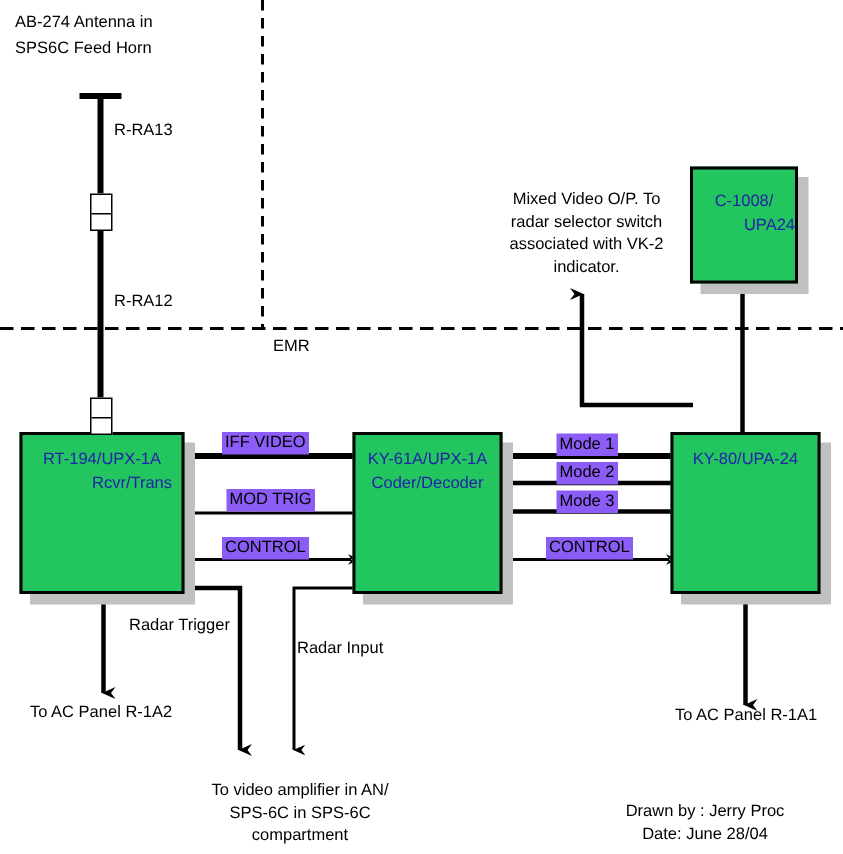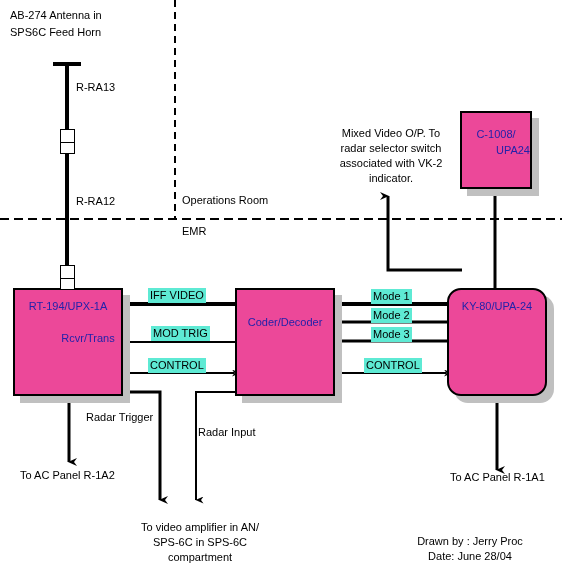--- a/index.html
+++ b/index.html
@@ -29,21 +29,21 @@
     font-family: "Liberation Sans", sans-serif;
     font-size: 11px;
     color: #000000;
     line-height: 15px;
     white-space: pre;
   }
   .lbl.center { text-align: center; }
 
   .eqbox {
     position: absolute;
-    background: #ec4899;
+    background: #22c55e;
     border: 2px solid #000000;
     box-sizing: border-box;
     box-shadow: 7px 7px 0 0 #c0c0c0;
     z-index: 3;
   }
   .eqbox .eqlabel {
     position: absolute;
     left: 0;
     right: 0;
     text-align: center;
@@ -60,21 +60,21 @@
     box-sizing: border-box;
     z-index: 4;
   }
   .connector .divider {
     position: absolute;
     left: 0;
     right: 0;
     height: 0;
     border-top: 1px solid #000000;
   }
-  .line-lbl { z-index: 5; background: #5eead4; padding: 0 2px; }
+  .line-lbl { z-index: 5; background: #8b5cf6; padding: 0 2px; }
 </style>
 </head>
 <body>
 
 <div id="diagram-root">
 
   <svg class="svg-layer" viewBox="0 0 562 569" xmlns="http://www.w3.org/2000/svg">
     <defs>
       <marker id="arrowFat" markerWidth="10" markerHeight="10" refX="4" refY="8" orient="auto" markerUnits="userSpaceOnUse">
         <path d="M0,0 L4,9 L8,0 L4,3 Z" fill="#000"></path>
@@ -126,28 +126,29 @@
 
     <polyline points="122,392 160,392 160,500" fill="none" stroke="#000" stroke-width="3" marker-end="url(#arrowFat)"></polyline>
 
     <polyline points="236,392 196,392 196,500" fill="none" stroke="#000" stroke-width="2" marker-end="url(#arrowThin)"></polyline>
 
     <line x1="497" y1="396" x2="497" y2="470" stroke="#000" stroke-width="3" marker-end="url(#arrowFat)"></line>
   </svg>
 
   <div class="eqbox" style="left:13px; top:288px; width:110px; height:108px;">
     <span class="eqlabel" style="top:8px;">RT-194/UPX-1A</span>
-    <span class="eqlabel" style="top:40px;padding-left:40px;">Rcvr/Trans</span>
+    <span class="eqlabel" style="top:24px;padding-left:40px;">Rcvr/Trans</span>
   </div>
 
   <div class="eqbox" style="left:235px; top:288px; width:100px; height:108px;">
+    <span class="eqlabel" style="top:8px;">KY-61A/UPX-1A</span>
     <span class="eqlabel" style="top:24px;">Coder/Decoder</span>
   </div>
 
-  <div class="eqbox" style="left:447px; top:288px; width:100px; height:108px;border-radius:14px;">
+  <div class="eqbox" style="left:447px; top:288px; width:100px; height:108px;">
     <span class="eqlabel" style="top:8px;">KY-80/UPA-24</span>
   </div>
 
   <div class="eqbox" style="left:460px; top:111px; width:72px; height:78px;">
     <span class="eqlabel" style="top:13px;">C-1008/</span>
     <span class="eqlabel" style="top:29px;text-align:right;">UPA24</span>
   </div>
 
   <div class="connector" style="left:60px; top:129px; width:15px; height:25px;">
     <div class="divider" style="top:12px;"></div>
@@ -155,21 +156,20 @@
   <div class="connector" style="left:60px; top:265px; width:15px; height:25px;">
     <div class="divider" style="top:12px;"></div>
   </div>
 
   <div class="lbl" style="left:10px; top:8px;">AB-274 Antenna in</div>
   <div class="lbl" style="left:10px; top:25px;">SPS6C Feed Horn</div>
 
   <div class="lbl" style="left:76px; top:80px;">R-RA13</div>
   <div class="lbl" style="left:76px; top:194px;">R-RA12</div>
 
-  <div class="lbl" style="left:182px; top:193px;">Operations Room</div>
   <div class="lbl" style="left:182px; top:224px;">EMR</div>
 
   <div class="lbl center" style="left:328px; top:126px; width:126px;">Mixed Video O/P. To</div>
   <div class="lbl center" style="left:328px; top:141px; width:126px;">radar selector switch</div>
   <div class="lbl center" style="left:328px; top:156px; width:126px;">associated with VK-2</div>
   <div class="lbl center" style="left:328px; top:171px; width:126px;">indicator.</div>
 
   <div class="lbl line-lbl" style="left:148px; top:288px;">IFF VIDEO</div>
   <div class="lbl line-lbl" style="left:151px; top:326px;">MOD TRIG</div>
   <div class="lbl line-lbl" style="left:148px; top:358px;">CONTROL</div>

